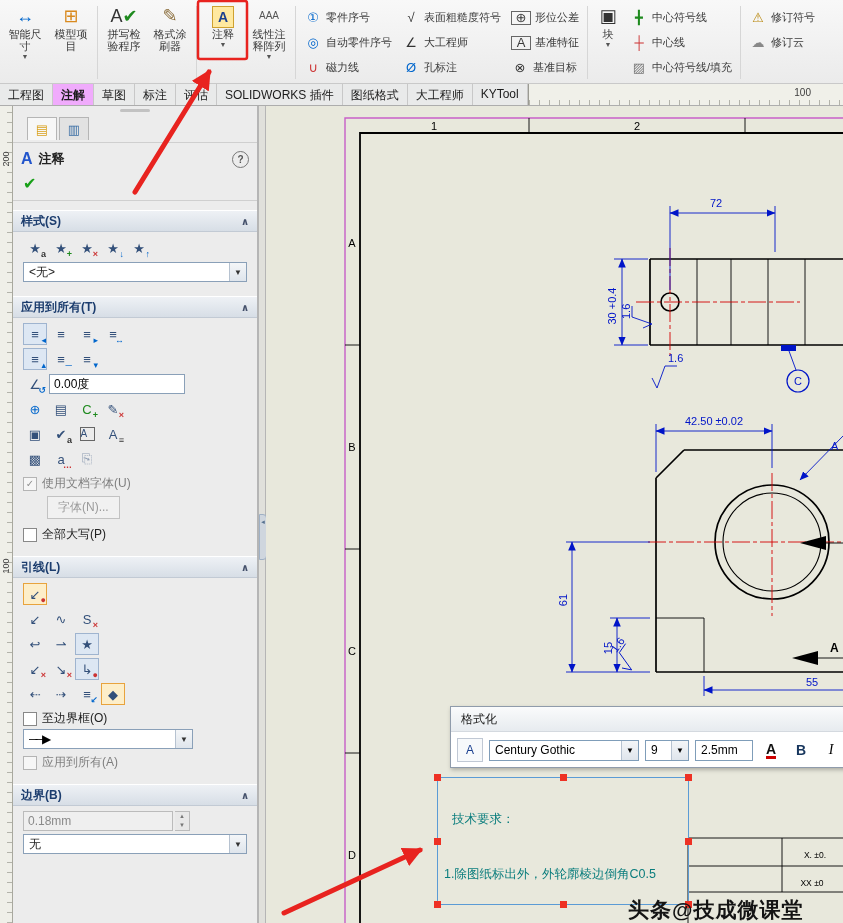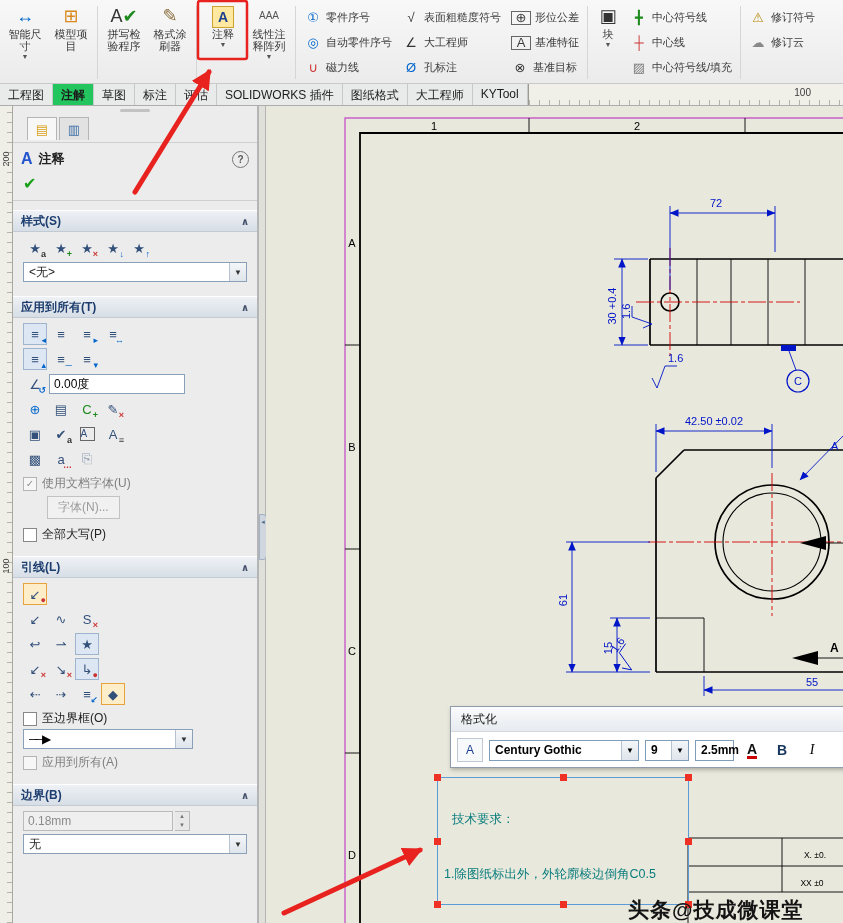--- a/index.html
+++ b/index.html
@@ -18,21 +18,21 @@
   .rb-small{display:flex;align-items:center;height:25px;gap:4px;font-size:11px;color:#3a3a3a;padding:0 5px;white-space:nowrap;}
   .rb-small .ic{width:18px;text-align:center;font-size:13px;flex:0 0 auto;}
   .ic-note{display:inline-block;width:20px;height:20px;background:#ffe9a0;border:1px solid #cfa12f;color:#1a3f8f;
     font-weight:bold;font-size:14px;line-height:20px;}
   .boxed{display:inline-block;border:1px solid #666;font-size:10px;line-height:12px;width:13px;}
 
   
   .tabbar{position:absolute;top:84px;left:0;width:843px;height:22px;background:#e9eaea;border-bottom:1px solid #adadad;
     display:flex;font-size:12px;box-sizing:border-box;}
   .tab{padding:3px 8px 0 8px;color:#1c1c1c;border-right:1px solid #c8c8c8;white-space:nowrap;}
-  .tab.active{background:#22c55e;font-weight:bold;}
+  .tab.active{background:#f0abfc;font-weight:bold;}
   .h-ruler{flex:1;position:relative;background:#f0f0e9;border-left:1px solid #9b9b93;
     background-image:repeating-linear-gradient(90deg,#b3b3aa 0 1px,transparent 1px 10px);
     background-size:100% 5px;background-position:left bottom;background-repeat:no-repeat;}
   .h-ruler .rlabel{position:absolute;right:32px;top:3px;font-size:10px;color:#3c3c3c;}
 
   
   .v-ruler{position:absolute;left:0;top:106px;width:13px;height:817px;background:#efefe8;border-right:1px solid #a8a89e;
     background-image:repeating-linear-gradient(0deg,#b3b3aa 0 1px,transparent 1px 10px);
     background-size:5px 100%;background-position:right top;background-repeat:no-repeat;box-sizing:border-box;}
   .v-ruler .rlabel{position:absolute;left:-4px;width:20px;text-align:center;font-size:9px;color:#3c3c3c;
@@ -105,21 +105,21 @@
 
   
   .ftb{position:absolute;left:184px;top:600px;width:400px;height:62px;background:#fff;border:1px solid #8f9bab;
     box-shadow:1px 2px 4px rgba(0,0,0,.25);z-index:5;box-sizing:border-box;}
   .ftb-title{height:24px;line-height:24px;padding-left:10px;font-size:12px;color:#222;background:linear-gradient(#fafbfc,#e7ebef);
     border-bottom:1px solid #d4d9df;}
   .ftb-body{height:36px;display:flex;align-items:center;gap:6px;padding:0 6px;}
   .ftb-ic{width:24px;height:22px;border:1px solid #c0c8d4;display:flex;align-items:center;justify-content:center;
     font-size:12px;color:#1a3f8f;background:#f7f9fb;}
   .ftb-combo{height:21px;border:1px solid #7f9db9;background:#fff;display:flex;align-items:center;padding-left:5px;
-    font-size:12px;box-sizing:border-box;font-weight:bold;}
+    font-size:12px;box-sizing:border-box;}
   .ftb-combo .dd{width:16px;align-self:stretch;background:linear-gradient(#f4f6f8,#dfe5ec);border-left:1px solid #b6c2d0;
     display:flex;align-items:center;justify-content:center;font-size:8px;margin-left:4px;}
   .ftb-btn{min-width:22px;height:22px;display:flex;align-items:center;justify-content:center;font-size:14px;border:1px solid transparent;}
   .fA{font-weight:bold;color:#111;border-bottom:3px solid #c00;line-height:14px;}
   .fB{font-weight:bold;color:#17365d;}
   .fI{font-style:italic;font-family:"Liberation Serif",serif;}
 
   .watermark{position:absolute;left:362px;top:790px;font-size:21px;font-weight:bold;color:#141414;
     letter-spacing:1px;white-space:nowrap;z-index:8;}
 
@@ -564,21 +564,21 @@
       <div class="ftb-body">
         <span class="ftb-ic">A</span>
         <div class="ftb-combo" style="width:150px">
           <span style="flex:1">Century Gothic</span>
           <span class="dd">▼</span>
         </div>
         <div class="ftb-combo" style="width:44px">
           <span style="flex:1">9</span>
           <span class="dd">▼</span>
         </div>
-        <div class="ftb-combo" style="width:39px">
+        <div class="ftb-combo" style="width:58px">
           <span style="flex:1">2.5mm</span>
         </div>
         <span class="ftb-btn">
             <span class="fA">A</span>
           </span>
         <span class="ftb-btn fB">B</span>
         <span class="ftb-btn fI">I</span>
       </div>
     </div>
 

